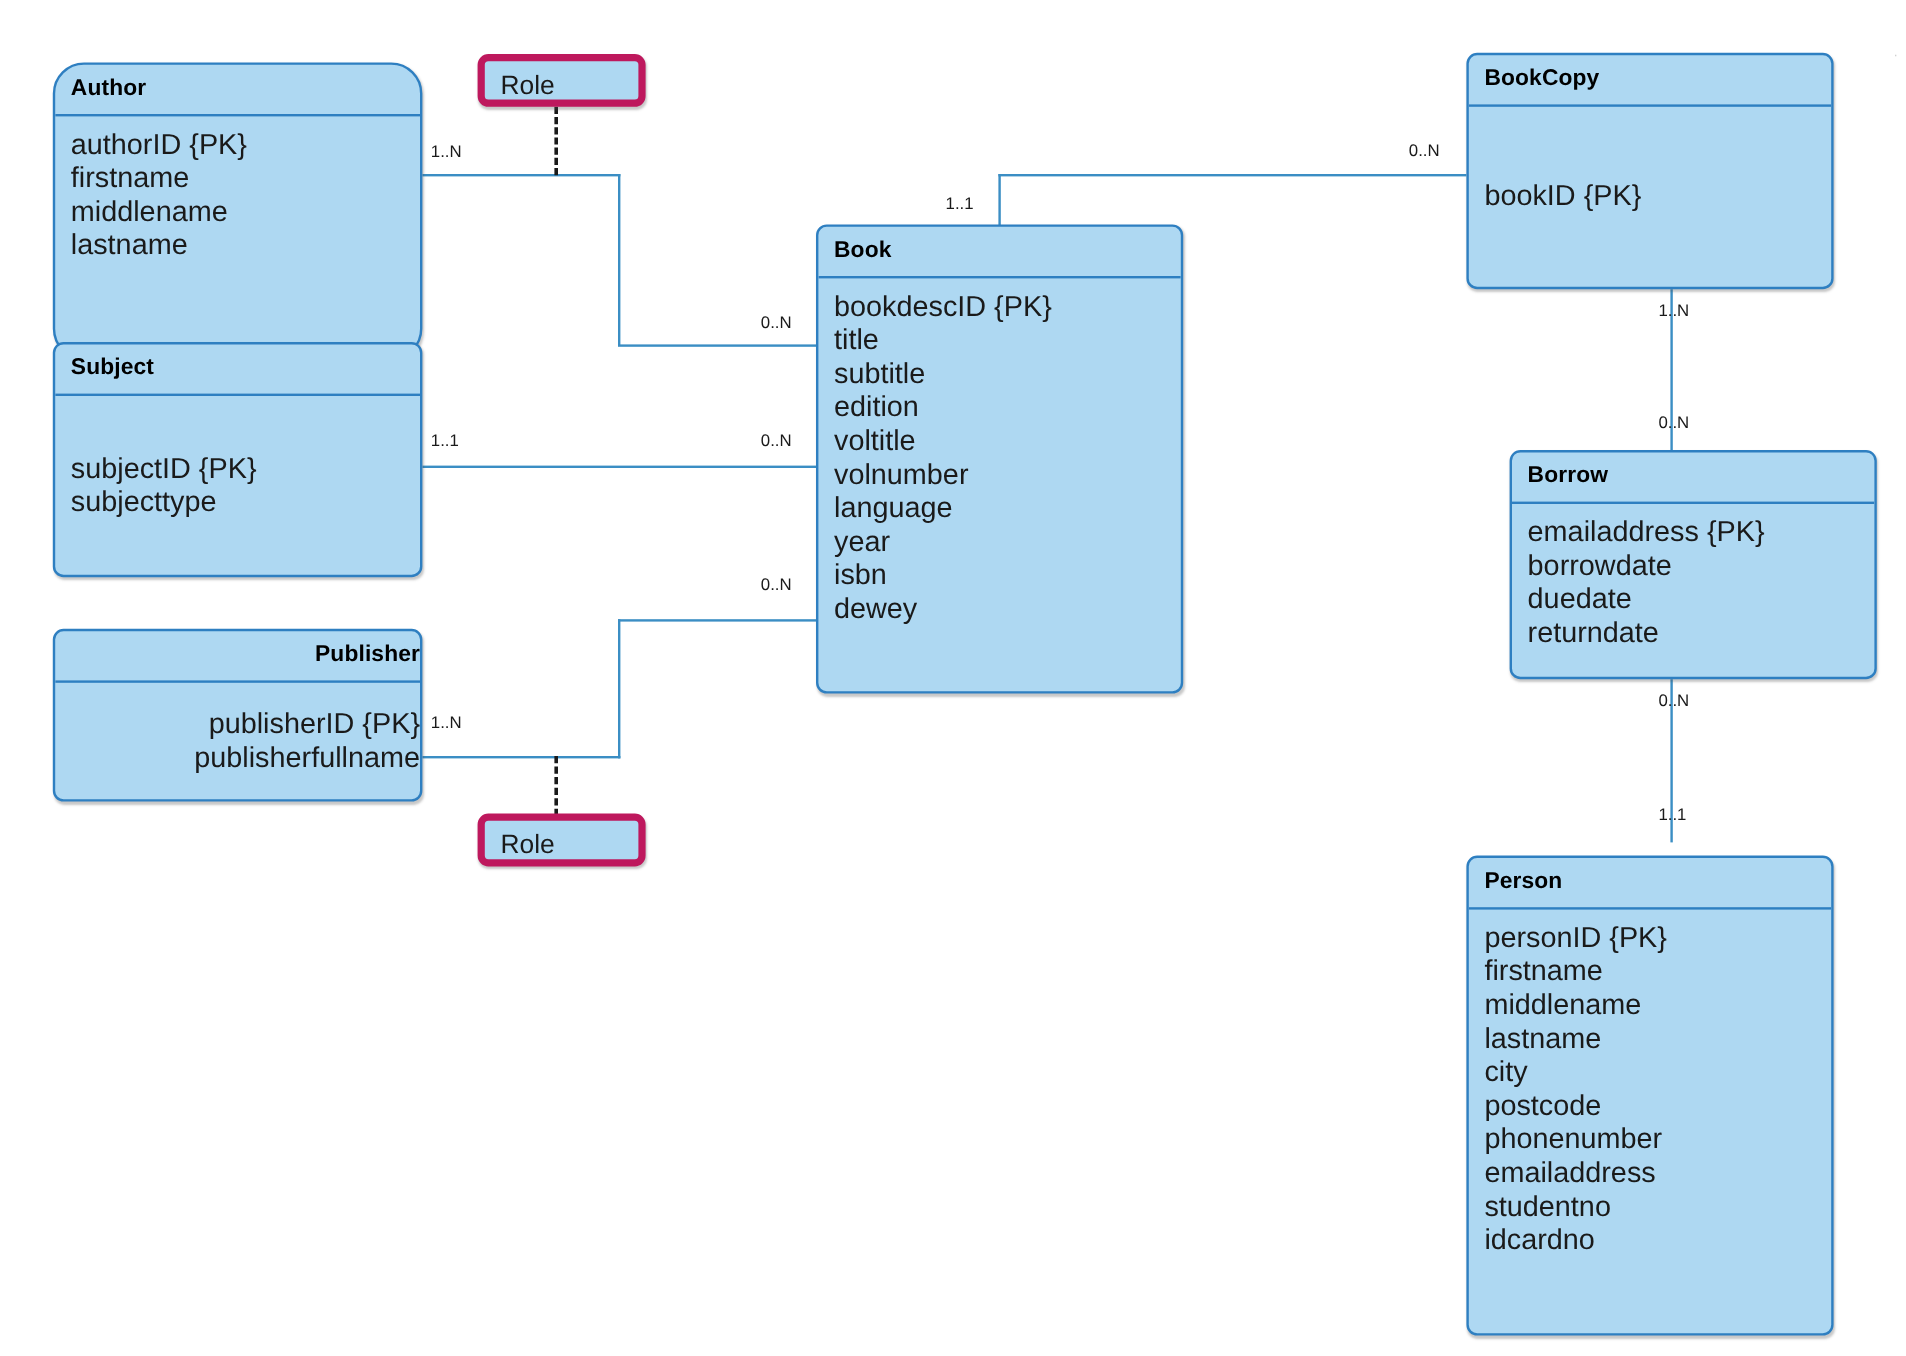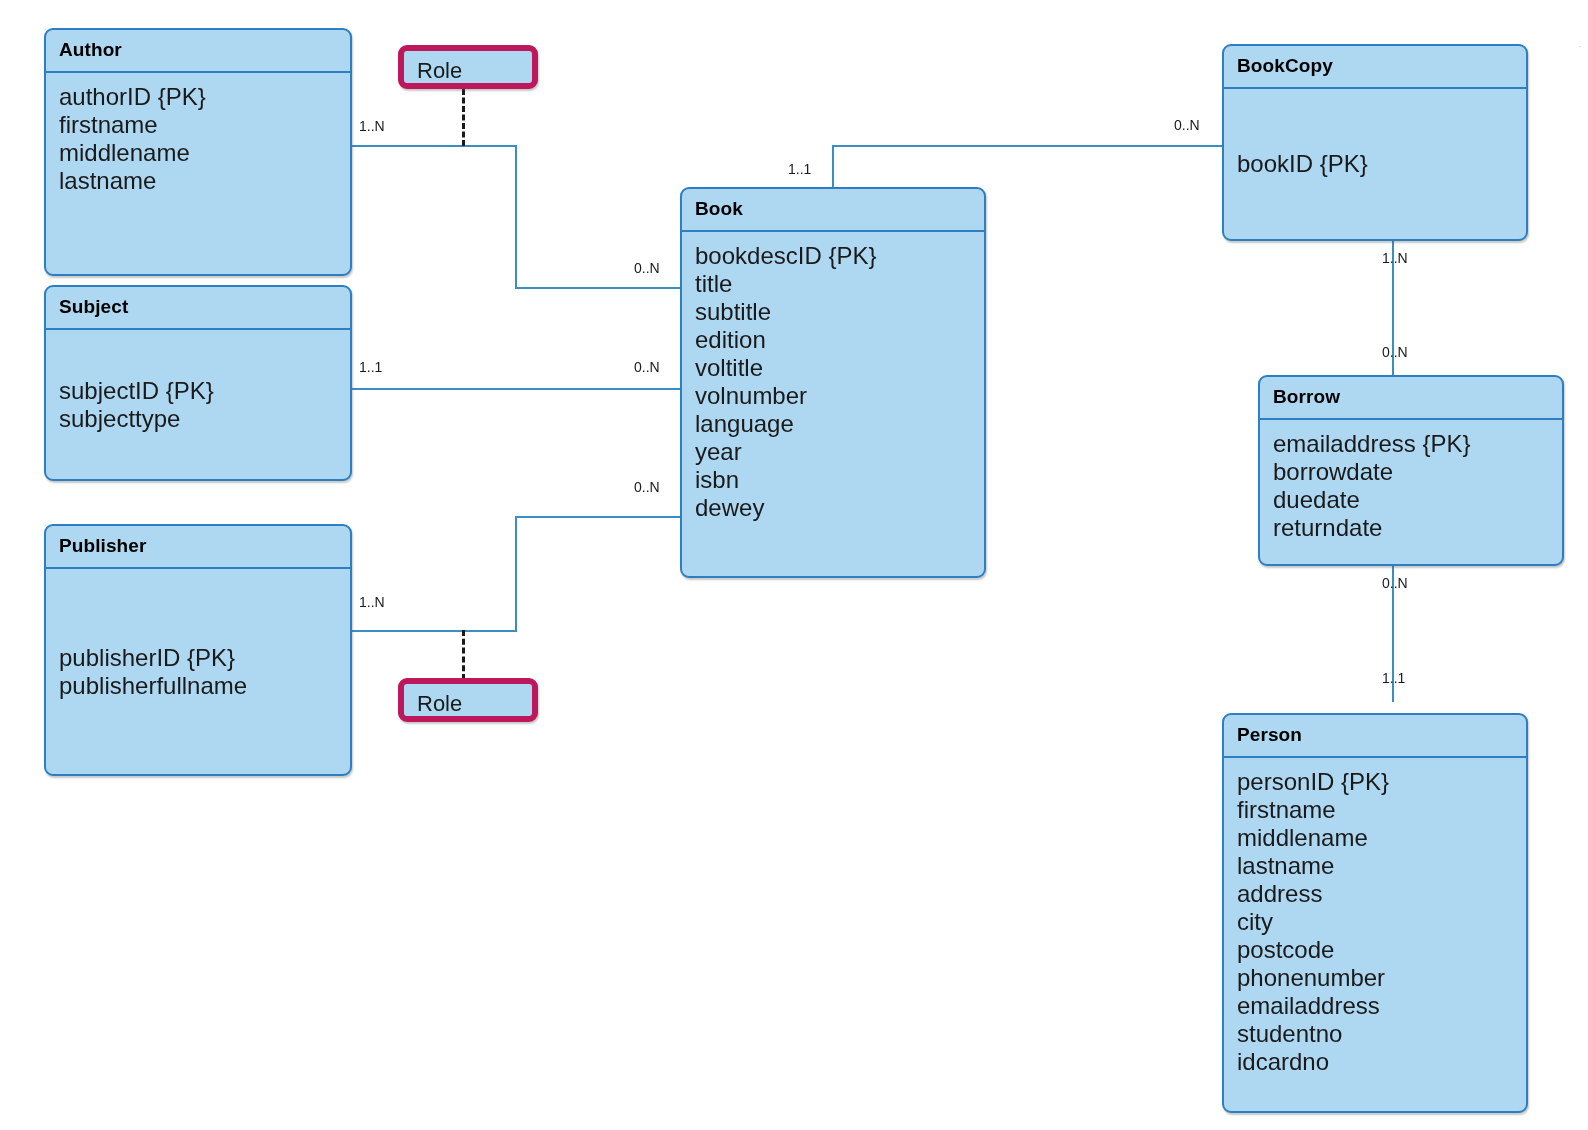--- a/index.html
+++ b/index.html
@@ -148,39 +148,39 @@
 
   <div class="card" style="left:788px; top:159px;">1..1</div>
   <div class="card" style="left:1174px; top:115px;">0..N</div>
 
   <div class="card" style="left:1382px; top:248px;">1..N</div>
   <div class="card" style="left:1382px; top:342px;">0..N</div>
 
   <div class="card" style="left:1382px; top:573px;">0..N</div>
   <div class="card" style="left:1382px; top:668px;">1..1</div>
 
-  <div class="entity" style="left:44px; top:28px; width:308px; height:248px;">
+  <div class="entity" style="left:44px; top:52px; width:308px; height:248px;border-radius:26px;">
     <div class="entity-title">Author</div>
     <div class="entity-body">
       <div class="attr">authorID {PK}</div>
       <div class="attr">firstname</div>
       <div class="attr">middlename</div>
       <div class="attr">lastname</div>
     </div>
   </div>
 
   <div class="entity" style="left:44px; top:285px; width:308px; height:196px;">
     <div class="entity-title">Subject</div>
     <div class="entity-body centered">
       <div class="attr">subjectID {PK}</div>
       <div class="attr">subjecttype</div>
     </div>
   </div>
 
-  <div class="entity" style="left:44px; top:524px; width:308px; height:252px;">
+  <div class="entity" style="left:44px; top:524px; width:308px; height:144px;text-align:right;">
     <div class="entity-title">Publisher</div>
     <div class="entity-body centered">
       <div class="attr">publisherID {PK}</div>
       <div class="attr">publisherfullname</div>
     </div>
   </div>
 
   <div class="entity" style="left:680px; top:187px; width:306px; height:391px;">
     <div class="entity-title">Book</div>
     <div class="entity-body">
@@ -214,21 +214,20 @@
     </div>
   </div>
 
   <div class="entity" style="left:1222px; top:702px; width:306px; height:400px;margin-top:11px;">
     <div class="entity-title">Person</div>
     <div class="entity-body">
       <div class="attr">personID {PK}</div>
       <div class="attr">firstname</div>
       <div class="attr">middlename</div>
       <div class="attr">lastname</div>
-      <div class="attr">address</div>
       <div class="attr">city</div>
       <div class="attr">postcode</div>
       <div class="attr">phonenumber</div>
       <div class="attr">emailaddress</div>
       <div class="attr">studentno</div>
       <div class="attr">idcardno</div>
     </div>
   </div>
 
   <div class="role-box" style="left:398px; top:45px; width:140px; height:44px;">

